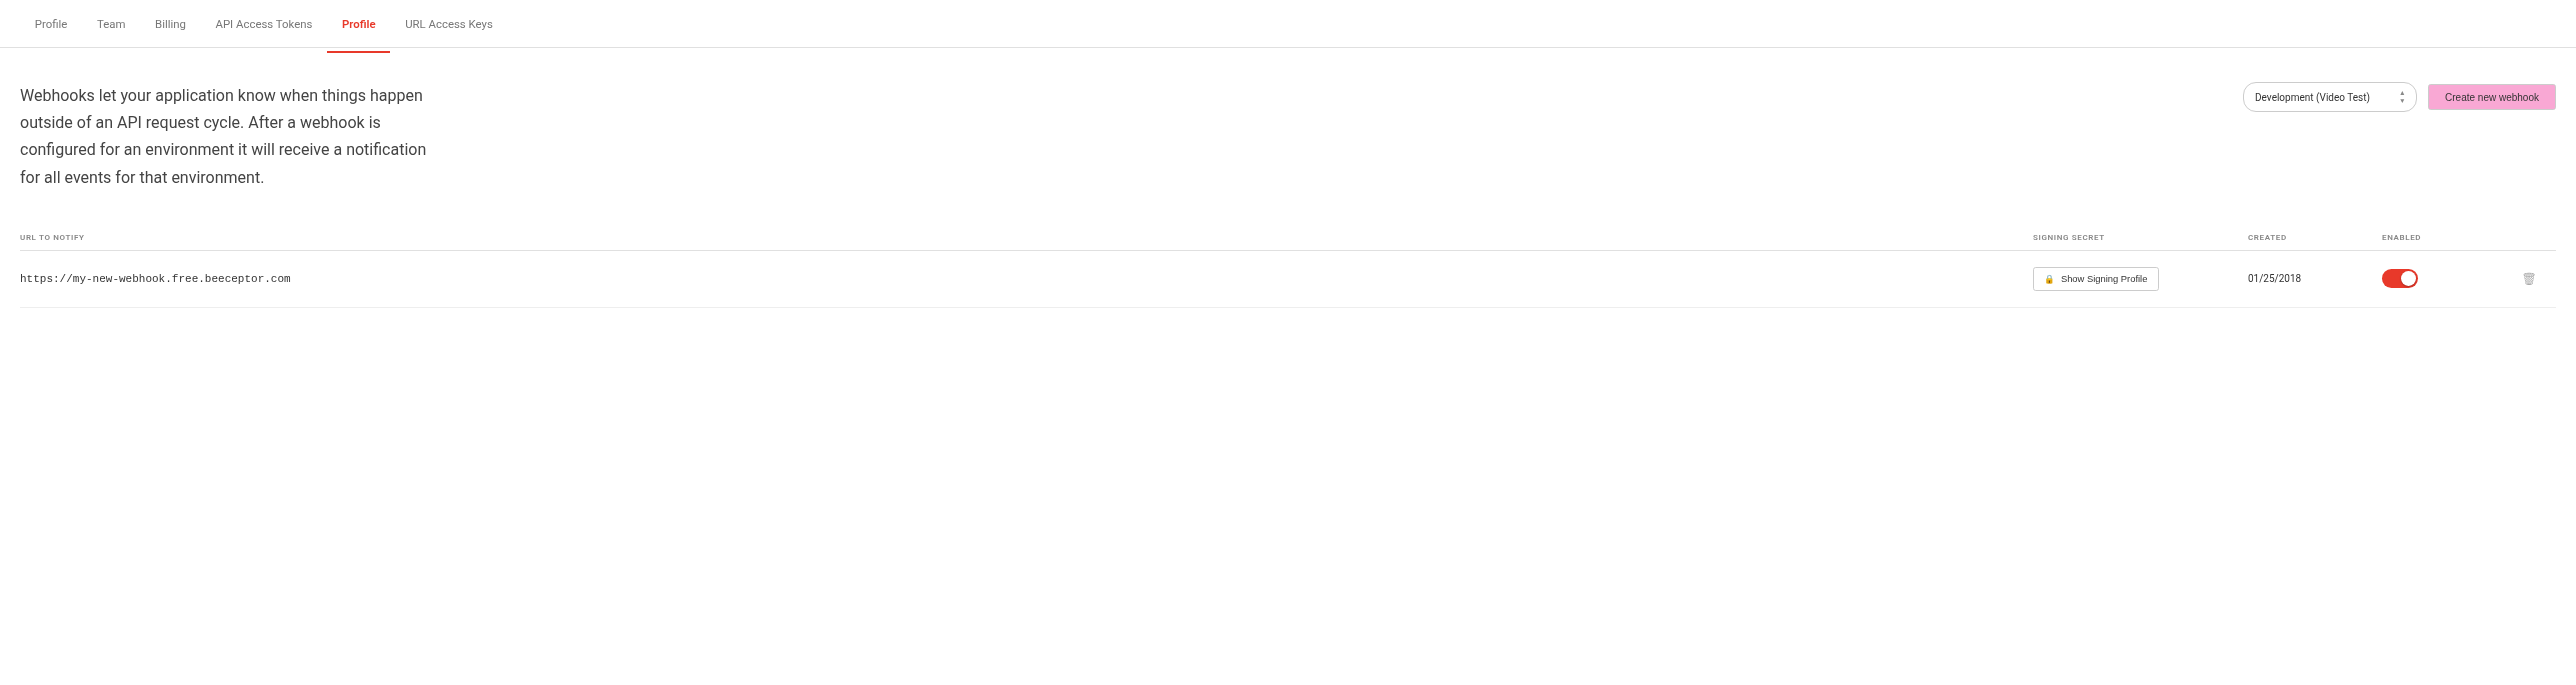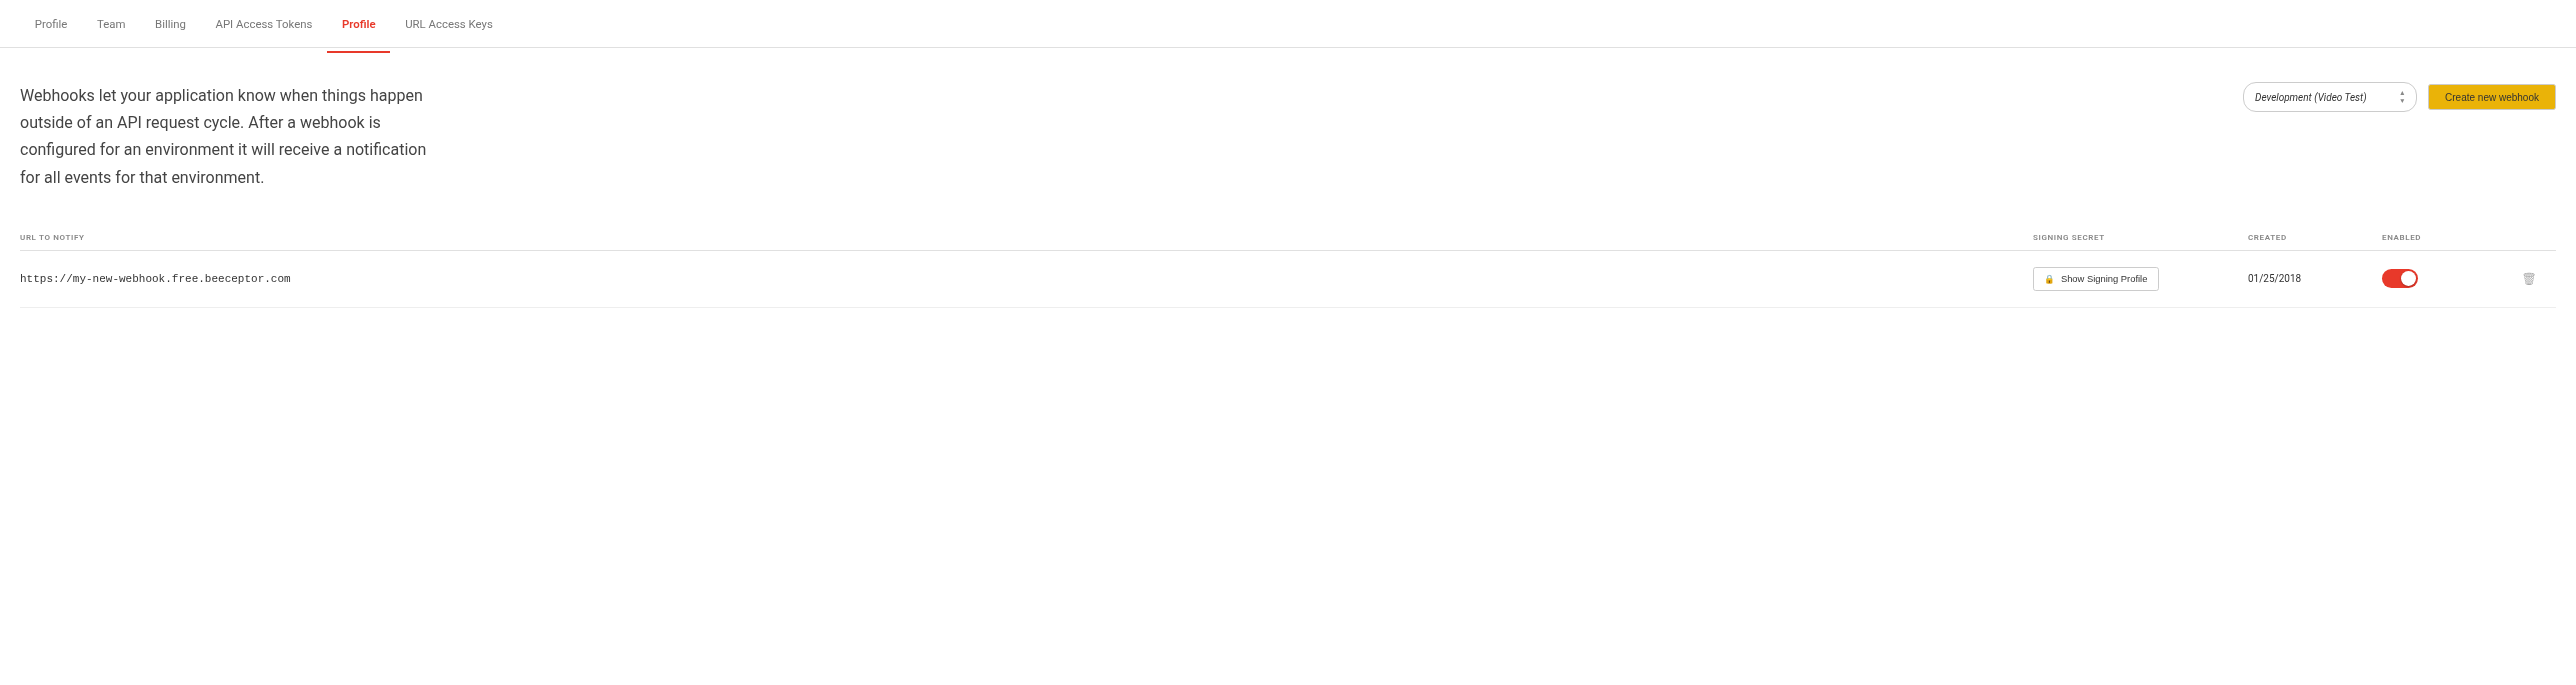--- a/index.html
+++ b/index.html
@@ -82,37 +82,36 @@
       justify-content: space-between;
       border: 0.7px solid #cccccc;
       border-radius: 13px;
       padding: 6.7px 10.7px;
       min-width: 174px;
       cursor: pointer;
       background: #ffffff;
       font-size: 10px;
       color: #333333;
       gap: 0;
-      font-style: italic;
     }
 
     .select-arrows {
       display: flex;
       flex-direction: column;
       gap: 1.3px;
       color: #888888;
       font-size: 6.7px;
       line-height: 1;
     }
 
     .create-webhook-btn {
       border: 0.7px solid #cccccc;
       border-radius: 2.7px;
       padding: 6.7px 16px;
-      background: #eab308;
+      background: #f9a8d4;
       font-size: 10px;
       color: #333333;
       cursor: pointer;
       white-space: nowrap;
     }
 
     .table-section {
       width: 100%;
     }
 

